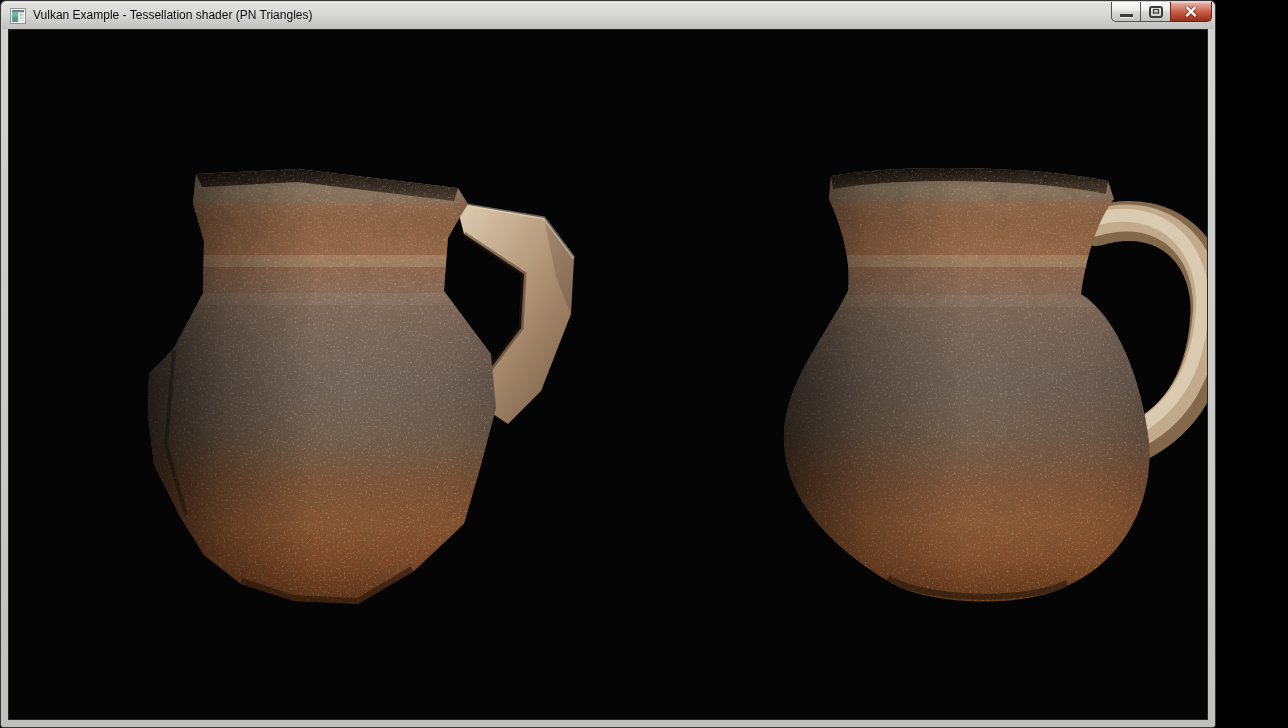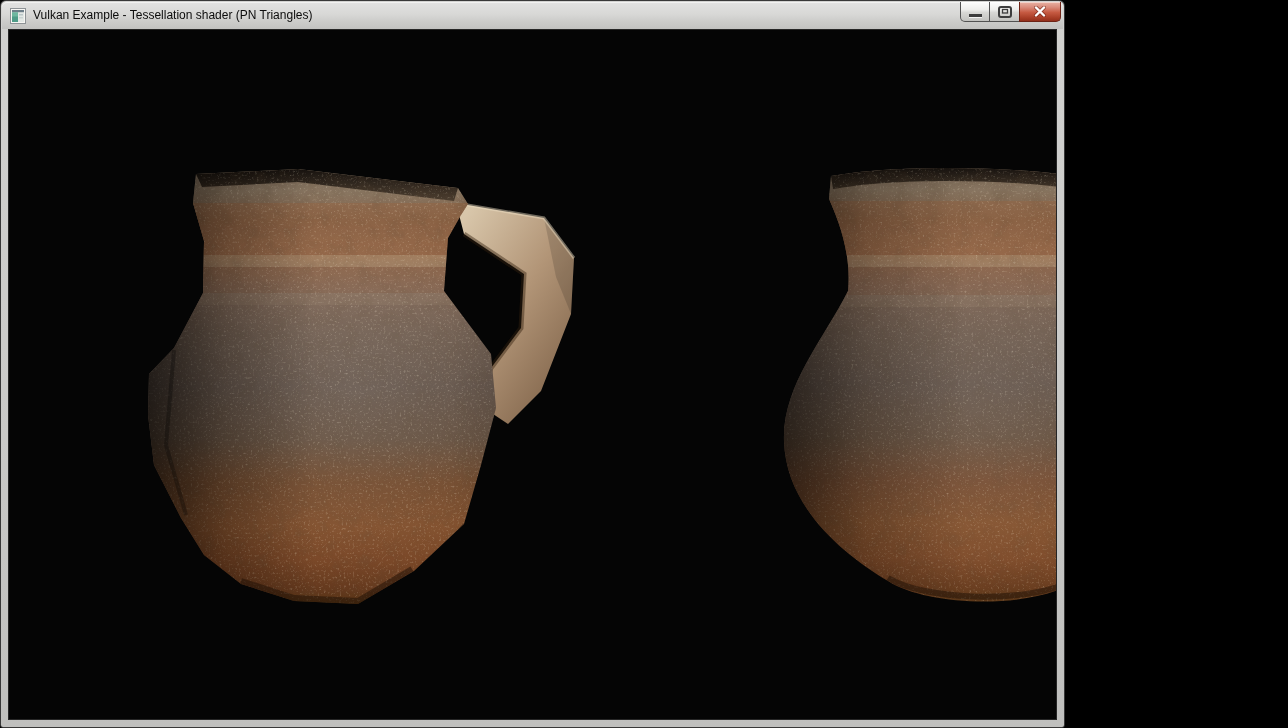--- a/index.html
+++ b/index.html
@@ -1,17 +1,17 @@
 <!DOCTYPE html>
 <html><head>
 <meta charset="utf-8">
 <style>
   html,body{margin:0;padding:0;width:1288px;height:728px;overflow:hidden;background:#000;
     font-family:"Liberation Sans", sans-serif;}
-  .window{position:absolute;left:0;top:0;width:1065px;height:728px;box-sizing:border-box;
+  .window{position:absolute;left:0;top:0;width:1216px;height:728px;box-sizing:border-box;
     background:linear-gradient(180deg,#d2d2d0 0%,#c9c9c7 60%,#bfbfbd 100%);
     border:1px solid #383838;border-radius:6px 6px 3px 3px;}
   .titlebar{position:absolute;left:1px;top:1px;right:1px;height:27px;
     background:linear-gradient(180deg,#e2e2e1 0%,#d8d8d6 45%,#cdcdcb 70%,#c2c2c0 100%);
     box-shadow:inset 0 1px 0 #f2f2f1;border-radius:5px 5px 0 0;}
   .app-icon{position:absolute;left:8px;top:6px;width:16px;height:16px;}
   .win-title{position:absolute;left:31px;top:0;height:27px;line-height:27px;
     font-size:12px;color:#0c0c0c;white-space:nowrap;}
   .controls{position:absolute;top:0;right:2px;display:flex;}
   .wbtn{box-sizing:border-box;height:20px;border:1px solid #525252;border-top:none;

